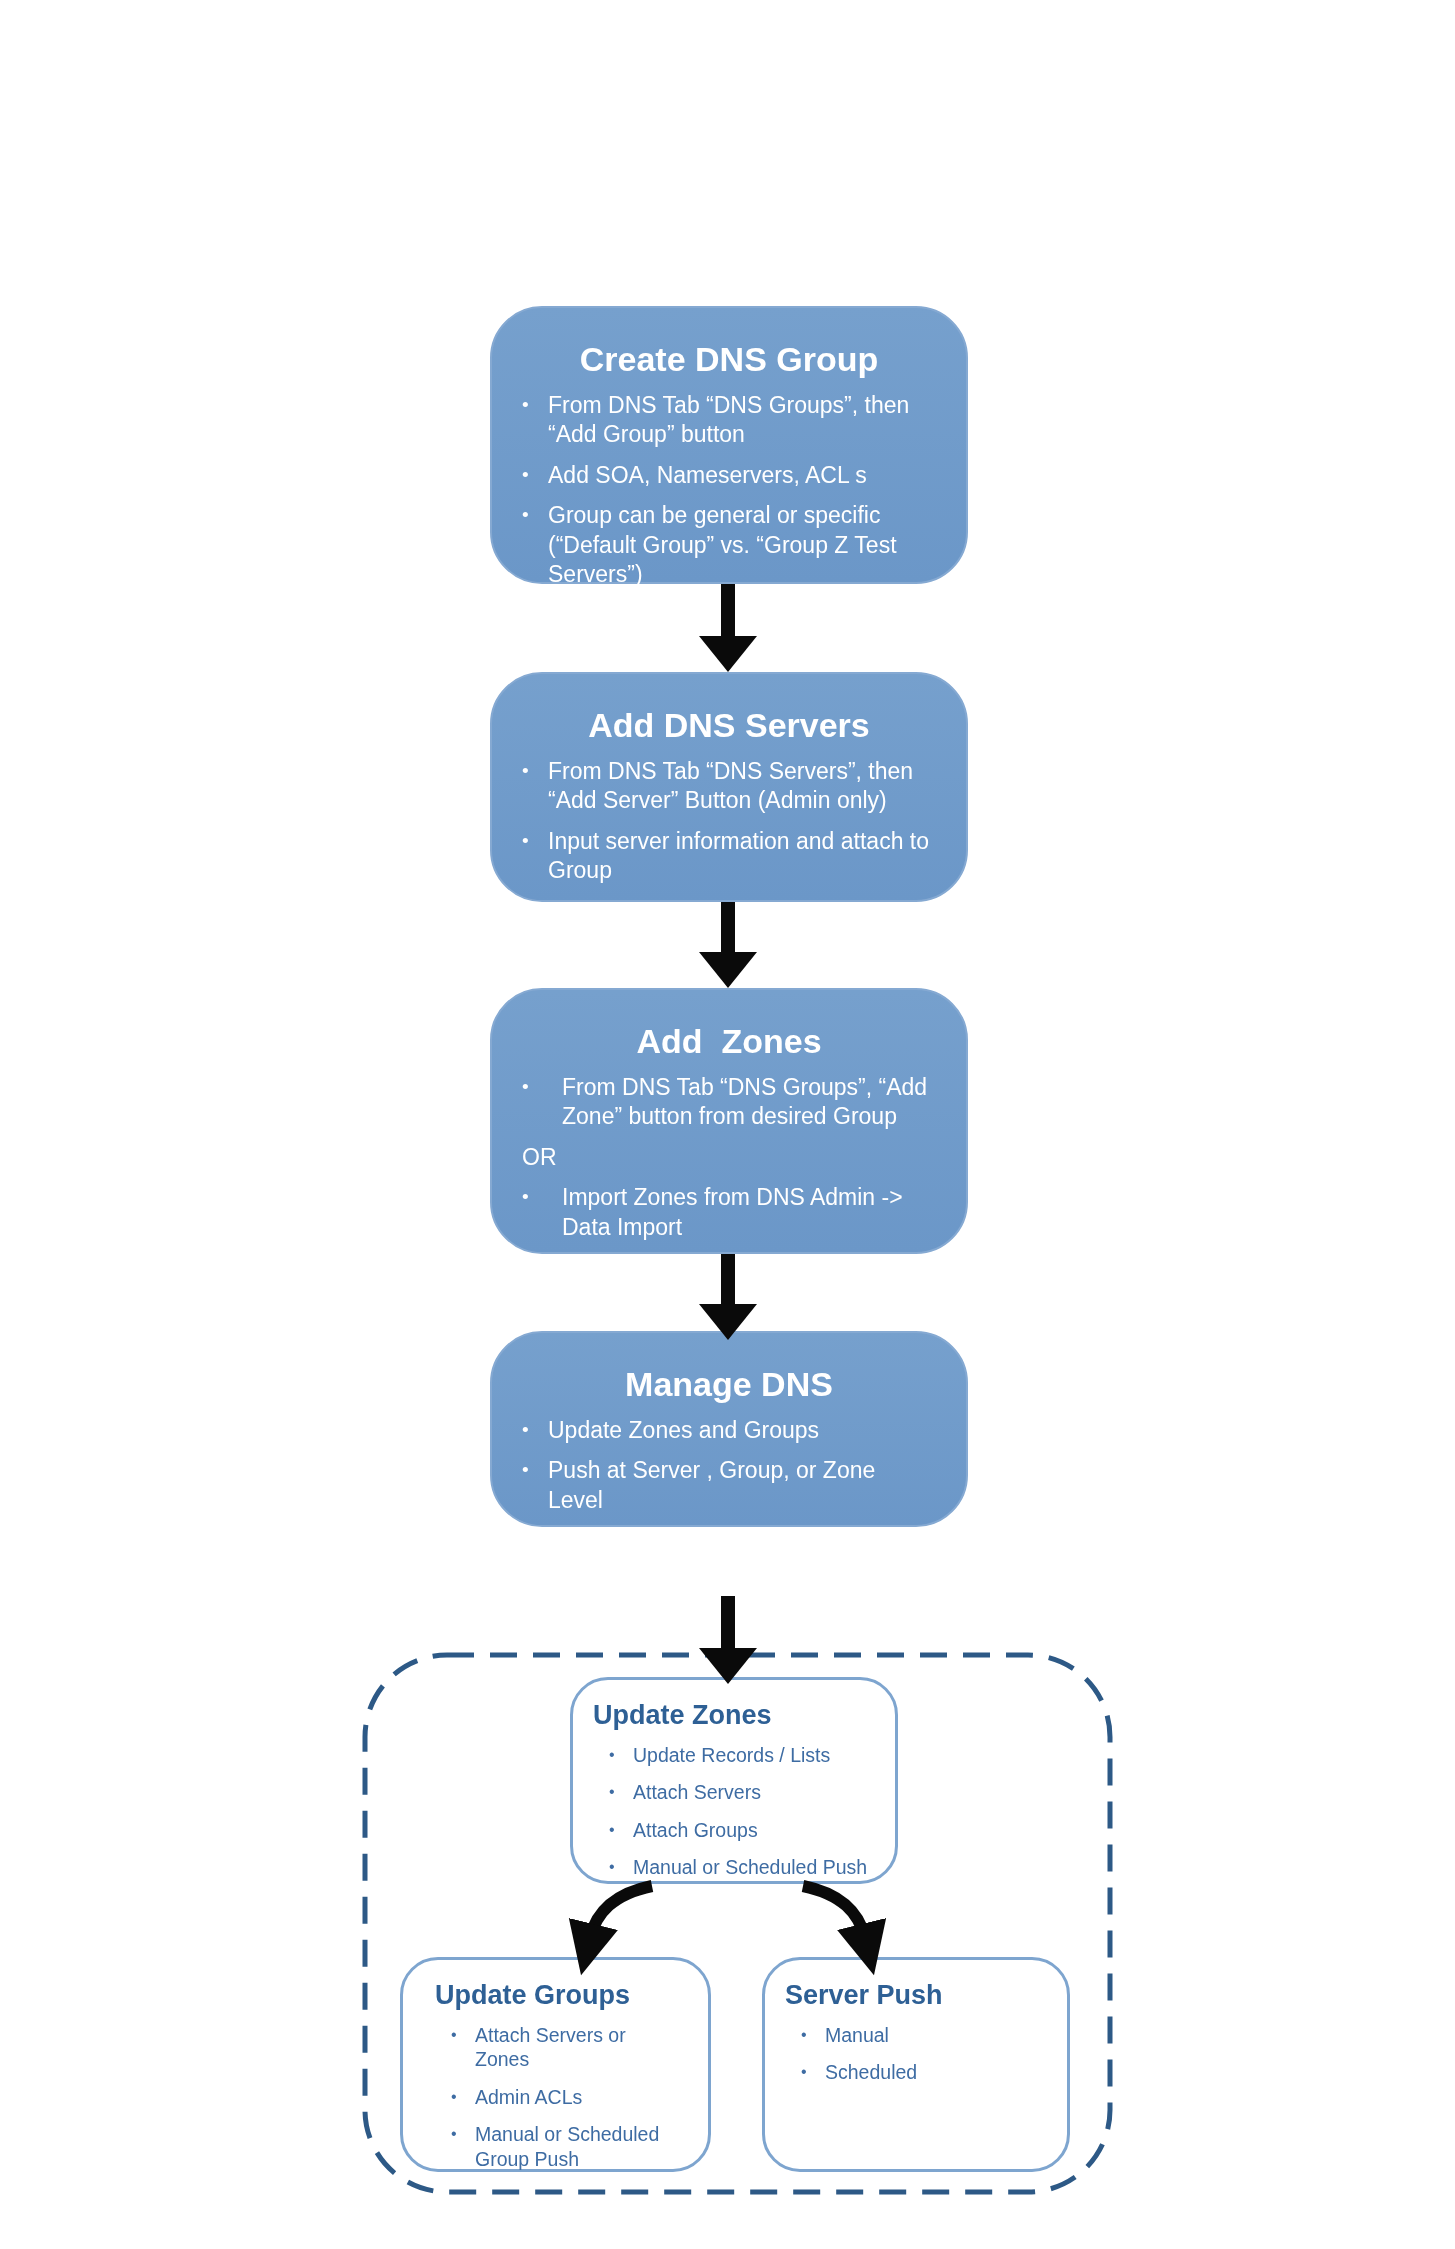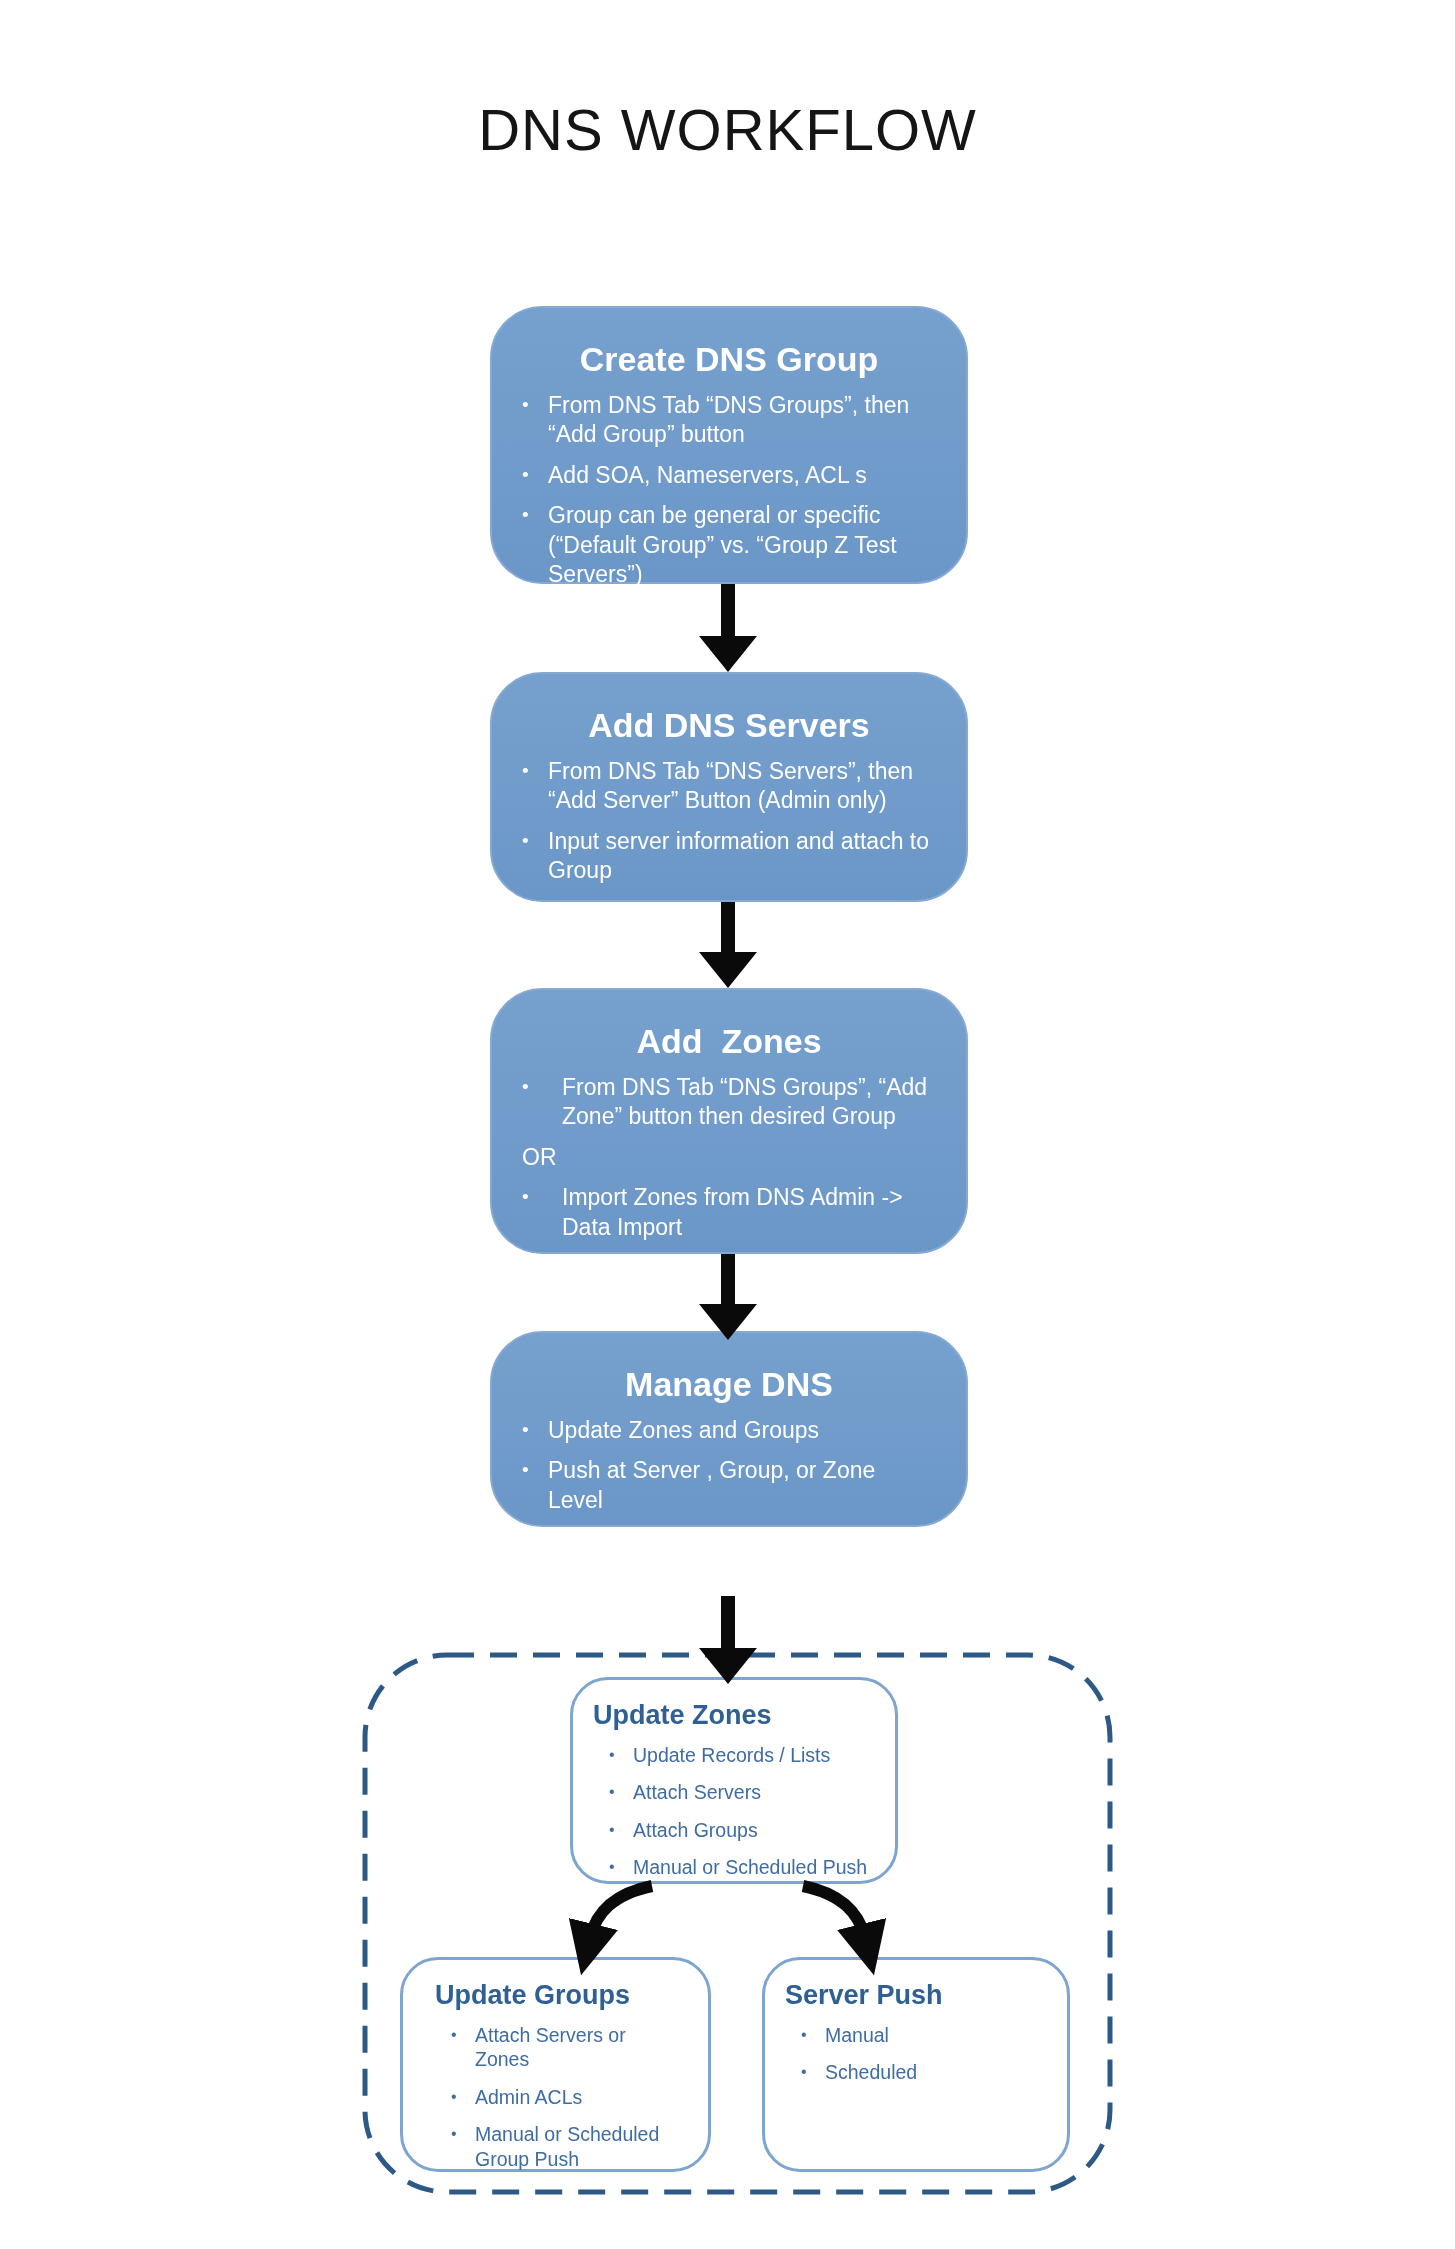--- a/index.html
+++ b/index.html
@@ -47,21 +47,20 @@
   .detail-title{margin:6px 0 12px 0;text-align:left;font-size:27px;font-weight:700;color:#2E6095;}
   .d-item{display:flex;gap:14px;font-size:19.5px;line-height:1.25;margin:0 0 13px 0;padding-left:16px;}
   .d-item .mk{flex:0 0 10px;font-size:16px;line-height:1.5;}
   .narrow .d-item .tx{max-width:190px;}
 </style>
 </head>
 <body>
 
 <div class="canvas">
 
-  <h1 class="page-title">DNS WORKFLOW</h1>
 
   <svg class="overlay dashed-layer" viewBox="0 0 1455 2249">
     <rect x="365" y="1655" width="745" height="537" rx="82" ry="82" fill="none" stroke="#2D5986" stroke-width="5" stroke-dasharray="27 16"></rect>
   </svg>
 
   <section class="flow-box" style="top:306px;height:278px;">
     <h2 class="flow-title">Create DNS Group</h2>
     <div class="b-item">
       <span class="mk">•</span>
       <span class="tx">From DNS Tab “DNS Groups”, then “Add Group” button</span>
@@ -95,21 +94,21 @@
 
   <div class="v-arrow" style="left:699px;top:902px;height:86px;">
     <div class="shaft"></div>
       <div class="head"></div>
   </div>
 
   <section class="flow-box wide-gap" style="top:988px;height:266px;">
     <h2 class="flow-title">Add  Zones</h2>
     <div class="b-item">
       <span class="mk">•</span>
-      <span class="tx">From DNS Tab “DNS Groups”, “Add Zone” button then desired Group</span>
+      <span class="tx">From DNS Tab “DNS Groups”, “Add Zone” button from desired Group</span>
     </div>
     <div class="b-plain">OR</div>
     <div class="b-item">
       <span class="mk">•</span>
       <span class="tx">Import Zones from DNS Admin -&gt; Data Import</span>
     </div>
   </section>
 
   <div class="v-arrow" style="left:699px;top:1254px;height:86px;">
     <div class="shaft"></div>

